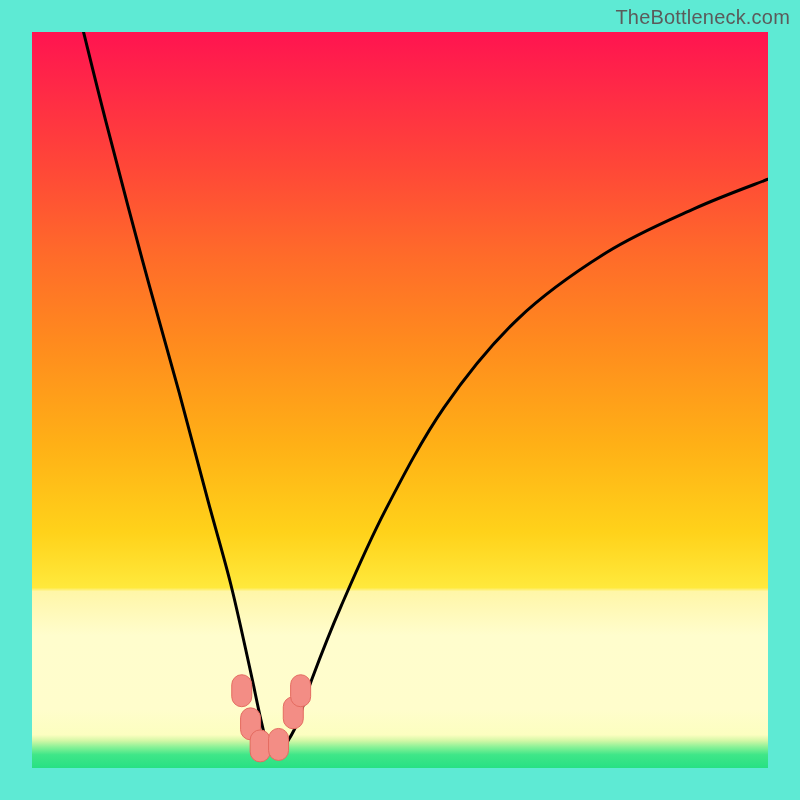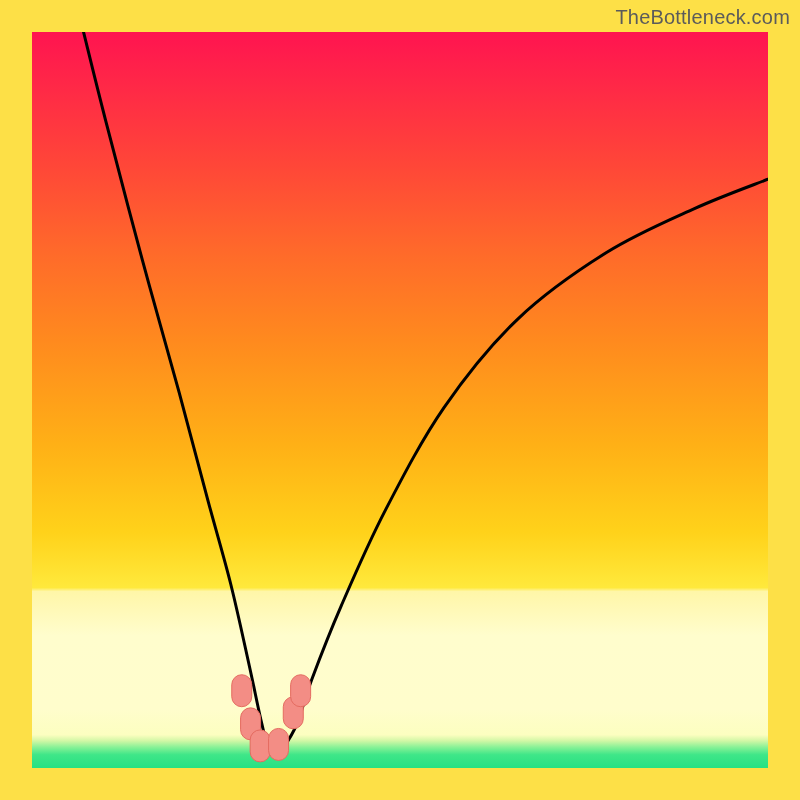--- a/index.html
+++ b/index.html
@@ -10,21 +10,21 @@
     overflow: hidden;
     background: #000;
     font-family: Arial, Helvetica, sans-serif;
   }
   .frame {
     position: absolute;
     top: 0;
     left: 0;
     width: 800px;
     height: 800px;
-    background: #fde047;
+    background: #5eead4;
   }
   .plot-area {
     position: absolute;
     top: 32px;
     left: 32px;
     width: 736px;
     height: 736px;
     overflow: hidden;
   }
   .gradient {

